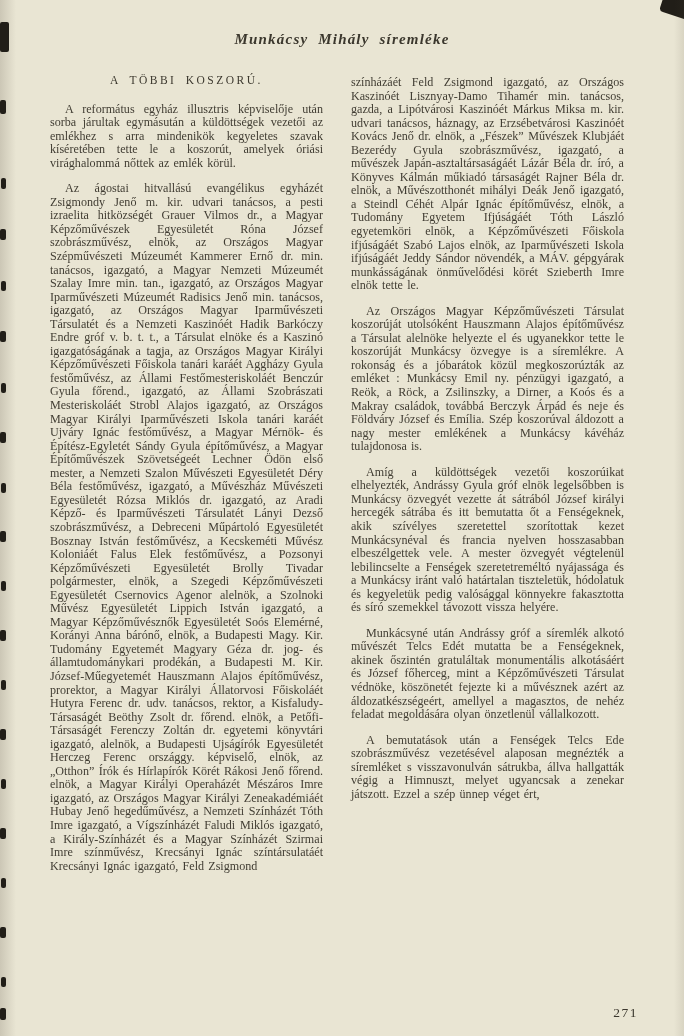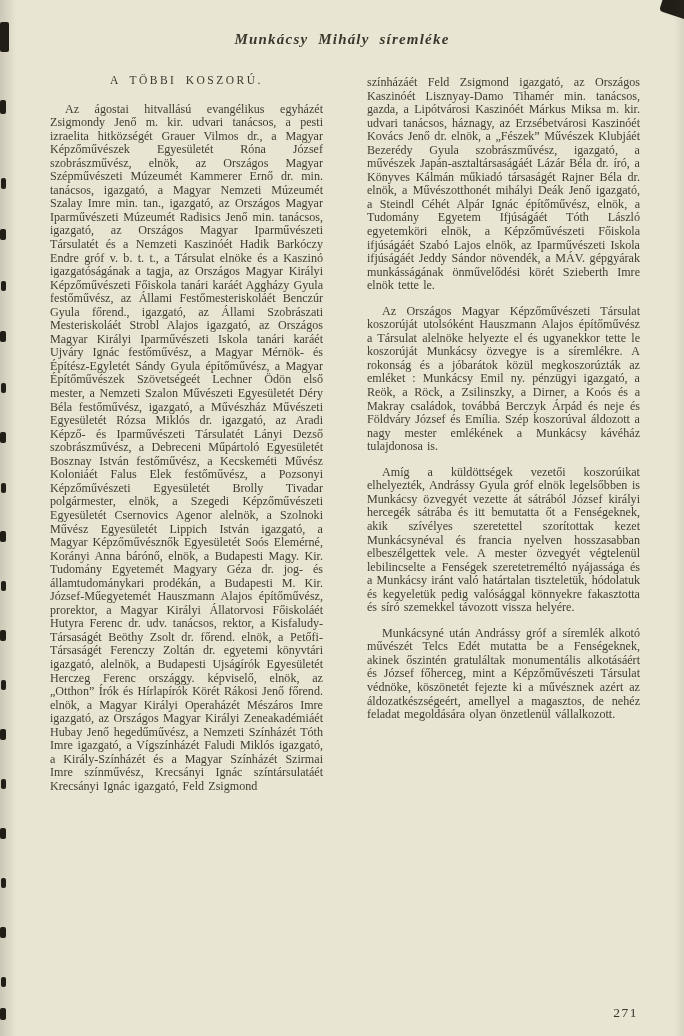--- a/index.html
+++ b/index.html
@@ -43,21 +43,21 @@
     letter-spacing: 1.2px;
     word-spacing: 5px;
     color: #3b372d;
   }
   .columns {
     position: absolute;
     left: 38px;
     top: 64px;
     width: 614px;
     display: flex;
-    gap: 20px;
+    gap: 4px;
   }
   .col {
     width: 297px;
     text-align: justify;
     font-size: 12.1px;
     line-height: 13.55px;
     word-spacing: 1.2px;
   }
   .col p { margin: 12px; }
   .col p.indent { text-indent: 15px; }
@@ -95,28 +95,30 @@
 <div class="page">
 
   <div class="running-head">
     <span class="title">Munkácsy Mihály síremléke</span>
   </div>
 
   <div class="columns">
 
     <div class="col">
       <h3 class="section-heading">A TÖBBI KOSZORÚ.</h3>
+      <p class="indent">A református egyház illusztris képviselője után sorba járultak egymásután a küldöttségek vezetői az emlékhez s arra mindenikök kegyeletes szavak kíséretében tette le a koszorút, amelyek óriási virághalommá nőttek az emlék körül.</p>
       <p class="indent">Az ágostai hitvallású evangélikus egyházét Zsigmondy Jenő m. kir. udvari tanácsos, a pesti izraelita hitközségét Grauer Vilmos dr., a Magyar Képzőművészek Egyesületét Róna József szobrászművész, elnök, az Országos Magyar Szépművészeti Múzeumét Kammerer Ernő dr. min. tanácsos, igazgató, a Magyar Nemzeti Múzeumét Szalay Imre min. tan., igazgató, az Országos Magyar Iparművészeti Múzeumét Radisics Jenő min. tanácsos, igazgató, az Országos Magyar Iparművészeti Társulatét és a Nemzeti Kaszinóét Hadik Barkóczy Endre gróf v. b. t. t., a Társulat elnöke és a Kaszinó igazgatóságának a tagja, az Országos Magyar Királyi Képzőművészeti Főiskola tanári karáét Aggházy Gyula festőművész, az Állami Festőmesteriskoláét Benczúr Gyula főrend., igazgató, az Állami Szobrászati Mesteriskoláét Strobl Alajos igazgató, az Országos Magyar Királyi Iparművészeti Iskola tanári karáét Ujváry Ignác festőművész, a Magyar Mérnök- és Építész-Egyletét Sándy Gyula építőművész, a Magyar Építőművészek Szövetségeét Lechner Ödön első mester, a Nemzeti Szalon Művészeti Egyesületét Déry Béla festőművész, igazgató, a Művészház Művészeti Egyesületét Rózsa Miklós dr. igazgató, az Aradi Képző- és Iparművészeti Társulatét Lányi Dezső szobrászművész, a Debreceni Műpártoló Egyesületét Bosznay István festőművész, a Kecskeméti Művész Koloniáét Falus Elek festőművész, a Pozsonyi Képzőművészeti Egyesületét Brolly Tivadar polgármester, elnök, a Szegedi Képzőművészeti Egyesületét Csernovics Agenor alelnök, a Szolnoki Művész Egyesületét Lippich István igazgató, a Magyar Képzőművésznők Egyesületét Soós Elemérné, Korányi Anna bárónő, elnök, a Budapesti Magy. Kir. Tudomány Egyetemét Magyary Géza dr. jog- és államtudománykari prodékán, a Budapesti M. Kir. József-Műegyetemét Hauszmann Alajos építőművész, prorektor, a Magyar Királyi Állatorvosi Főiskoláét Hutyra Ferenc dr. udv. tanácsos, rektor, a Kisfaludy-Társaságét Beöthy Zsolt dr. főrend. elnök, a Petőfi-Társaságét Ferenczy Zoltán dr. egyetemi könyvtári igazgató, alelnök, a Budapesti Ujságírók Egyesületét Herczeg Ferenc országgy. képviselő, elnök, az „Otthon” Írók és Hírlapírók Körét Rákosi Jenő főrend. elnök, a Magyar Királyi Operaházét Mészáros Imre igazgató, az Országos Magyar Királyi Zeneakadémiáét Hubay Jenő hegedűművész, a Nemzeti Színházét Tóth Imre igazgató, a Vígszínházét Faludi Miklós igazgató, a Király-Színházét és a Magyar Színházét Szirmai Imre színművész, Krecsányi Ignác színtársulatáét Krecsányi Ignác igazgató, Feld Zsigmond</p>
     </div>
 
     <div class="col">
       <p>színházáét Feld Zsigmond igazgató, az Országos Kaszinóét Lisznyay-Damo Tihamér min. tanácsos, gazda, a Lipótvárosi Kaszinóét Márkus Miksa m. kir. udvari tanácsos, háznagy, az Erzsébetvárosi Kaszinóét Kovács Jenő dr. elnök, a „Fészek” Művészek Klubjáét Bezerédy Gyula szobrászművész, igazgató, a művészek Japán-asztaltársaságáét Lázár Béla dr. író, a Könyves Kálmán műkiadó társaságét Rajner Béla dr. elnök, a Művészotthonét mihályi Deák Jenő igazgató, a Steindl Céhét Alpár Ignác építőművész, elnök, a Tudomány Egyetem Ifjúságáét Tóth László egyetemköri elnök, a Képzőművészeti Főiskola ifjúságáét Szabó Lajos elnök, az Iparművészeti Iskola ifjúságáét Jeddy Sándor növendék, a MÁV. gépgyárak munkásságának önművelődési körét Szieberth Imre elnök tette le.</p>
       <p class="indent">Az Országos Magyar Képzőművészeti Társulat koszorúját utolsóként Hauszmann Alajos építőművész a Társulat alelnöke helyezte el és ugyanekkor tette le koszorúját Munkácsy özvegye is a síremlékre. A rokonság és a jóbarátok közül megkoszorúzták az emléket : Munkácsy Emil ny. pénzügyi igazgató, a Reök, a Röck, a Zsilinszky, a Dirner, a Koós és a Makray családok, továbbá Berczyk Árpád és neje és Földváry József és Emília. Szép koszorúval áldozott a nagy mester emlékének a Munkácsy kávéház tulajdonosa is.</p>
       <p class="indent">Amíg a küldöttségek vezetői koszorúikat elhelyezték, Andrássy Gyula gróf elnök legelsőbben is Munkácsy özvegyét vezette át sátrából József királyi hercegék sátrába és itt bemutatta őt a Fenségeknek, akik szívélyes szeretettel szorítottak kezet Munkácsynéval és francia nyelven hosszasabban elbeszélgettek vele. A mester özvegyét végtelenül lebilincselte a Fenségek szeretetreméltó nyájassága és a Munkácsy iránt való határtalan tiszteletük, hódolatuk és kegyeletük pedig valósággal könnyekre fakasztotta és síró szemekkel távozott vissza helyére.</p>
       <p class="indent">Munkácsyné után Andrássy gróf a síremlék alkotó művészét Telcs Edét mutatta be a Fenségeknek, akinek őszintén gratuláltak monumentális alkotásáért és József főherceg, mint a Képzőművészeti Társulat védnöke, köszönetét fejezte ki a művésznek azért az áldozatkészségeért, amellyel a magasztos, de nehéz feladat megoldására olyan önzetlenül vállalkozott.</p>
+      <p class="indent">A bemutatások után a Fenségek Telcs Ede szobrászművész vezetésével alaposan megnézték a síremléket s visszavonulván sátrukba, állva hallgatták végig a Himnuszt, melyet ugyancsak a zenekar játszott. Ezzel a szép ünnep véget ért,</p>
     </div>
 
   </div>
 
   <div class="page-number">271</div>
 
   <div id="artifact-layer">
       <div class="artifact" style="left: 0px; top: 22px; width: 9px; height: 30px;"></div>
       <div class="artifact" style="left: 0px; top: 100px; width: 6px; height: 14px;"></div>
       <div class="artifact" style="left: 1px; top: 178px; width: 5px; height: 11px;"></div>

